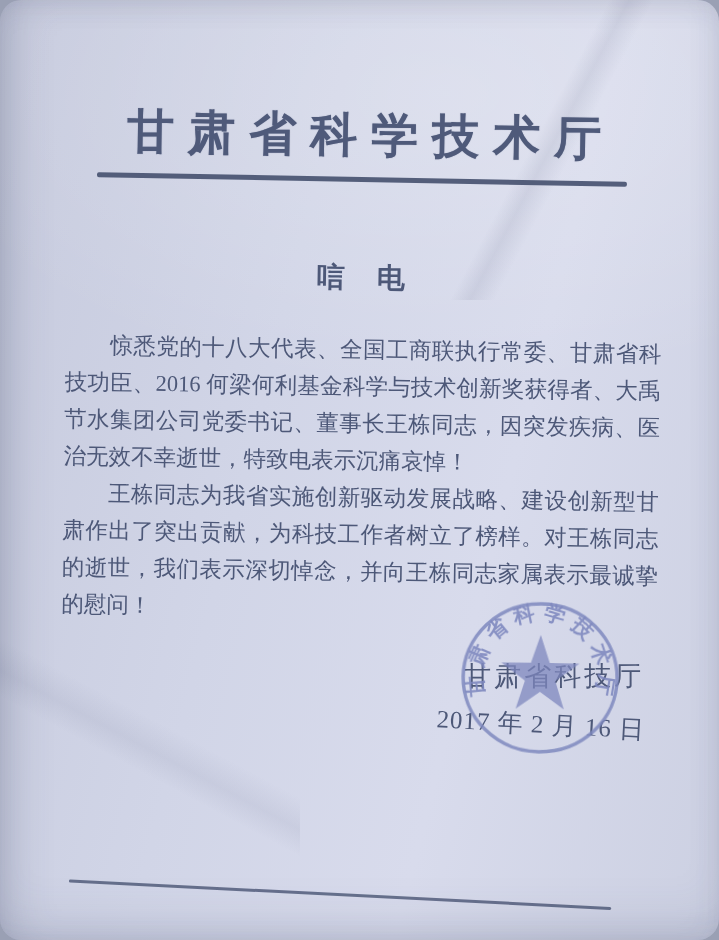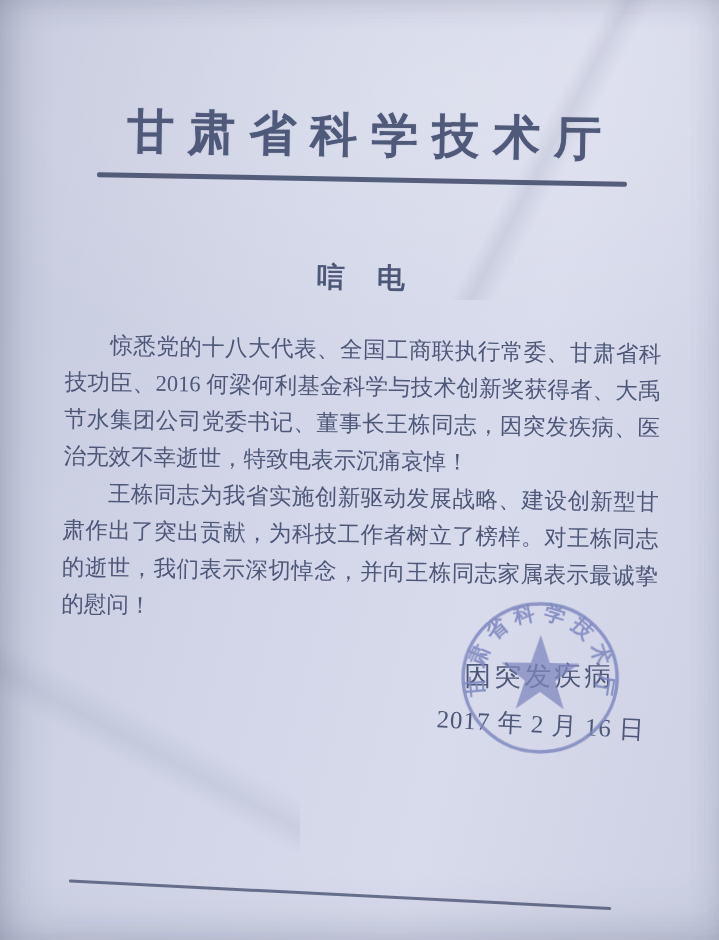--- a/index.html
+++ b/index.html
@@ -4,20 +4,21 @@
 <style>
   html,body{margin:0;padding:0;background:#9aa0b4;}
   .photo{
     position:relative;
     width:719px;height:940px;
     overflow:hidden;
     background:
       radial-gradient(ellipse 900px 500px at 62% 10%, rgba(255,255,255,0.22), rgba(255,255,255,0) 60%),
       linear-gradient(104deg, #c6cadd 0%, #d1d5e7 38%, #d8dbec 66%, #ccd0e2 100%);
     font-family:"Liberation Serif","DejaVu Serif",serif;
+    border-radius:21px;
   }
   .photo::after{
     content:"";position:absolute;inset:0;pointer-events:none;
     box-shadow:
       inset 26px 0 50px -24px rgba(62,68,98,0.30),
       inset -14px 0 40px -24px rgba(62,68,98,0.18),
       inset 0 -34px 60px -30px rgba(62,68,98,0.20),
       inset 0 18px 40px -26px rgba(62,68,98,0.14);
   }
   .crease{position:absolute;pointer-events:none;}
@@ -89,21 +90,21 @@
 
     <div class="rule-top"></div>
 
     <div class="doc-title">唁　电</div>
 
     <div class="body-text">
       <p>惊悉党的十八大代表、全国工商联执行常委、甘肃省科技功臣、2016 何梁何利基金科学与技术创新奖获得者、大禹节水集团公司党委书记、董事长王栋同志，因突发疾病、医治无效不幸逝世，特致电表示沉痛哀悼！</p>
       <p>王栋同志为我省实施创新驱动发展战略、建设创新型甘肃作出了突出贡献，为科技工作者树立了榜样。对王栋同志的逝世，我们表示深切悼念，并向王栋同志家属表示最诚挚的慰问！</p>
     </div>
 
-    <div class="signature">因突发疾病</div>
+    <div class="signature">甘肃省科技厅</div>
 
     <div class="dateline">2017 年 2 月 16 日</div>
 
     <svg class="seal" width="190" height="180" viewBox="0 0 190 180" aria-hidden="true">
       <defs>
         <path id="sealArc" d="M 39.5 113.5 A 58 58 0 1 1 144.5 113.5" fill="none"></path>
         <filter id="sealSoft" x="-10%" y="-10%" width="120%" height="120%">
           <feGaussianBlur stdDeviation="0.55"></feGaussianBlur>
         </filter>
       </defs>

